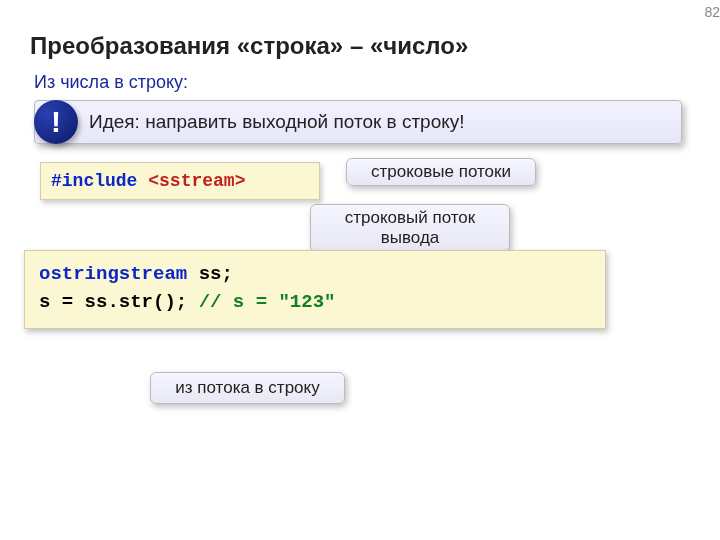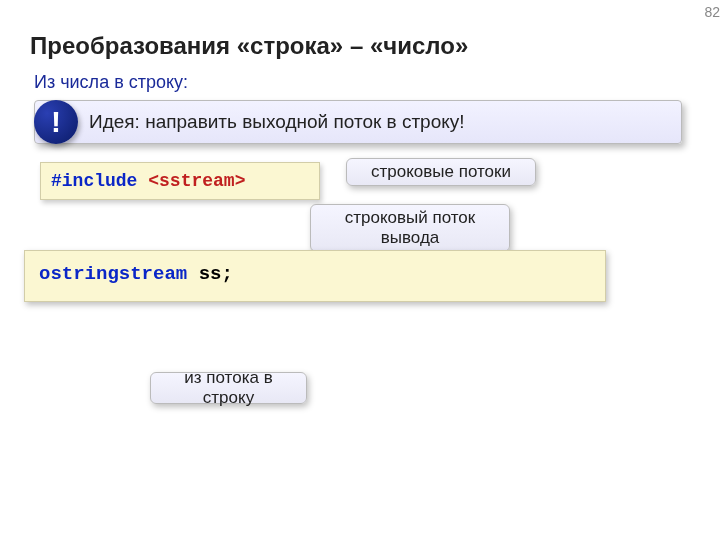--- a/index.html
+++ b/index.html
@@ -97,21 +97,21 @@
     font-size: 17px;
     color: #222;
     display: flex;
     align-items: center;
     justify-content: center;
     text-align: center;
     padding: 4px 14px;
   }
   .callout-streams { top: 158px; left: 346px; width: 190px; height: 28px; }
   .callout-output  { top: 204px; left: 310px; width: 200px; height: 48px; line-height: 1.15; }
-  .callout-tostr   { top: 372px; left: 150px; width: 157px; height: 32px; }
+  .callout-tostr   { top: 372px; left: 150px; width: 195px; height: 32px; }
 
   .code-box {
     position: absolute;
     top: 206px;
     left: 24px;
     width: 582px;
     background: #fbf7d2;
     border: 1px solid #d2cda8;
     box-shadow: 2px 3px 6px rgba(0,0,0,0.25);
     font-family: "Courier New", monospace;
@@ -147,13 +147,16 @@
 </div>
 
 <div class="callout callout-streams">строковые потоки</div>
 <div class="callout callout-output">строковый поток вывода</div>
 <div class="callout callout-tostr">из потока в строку</div>
 
 <div class="code-box">
   <div>
     <span class="type">ostringstream</span><span> ss;</span>
   </div>
+  <div>
+    <span>s = ss.str();   </span><span class="cmt">// s = "123"</span>
+  </div>
 </div>
 
 </body></html>

